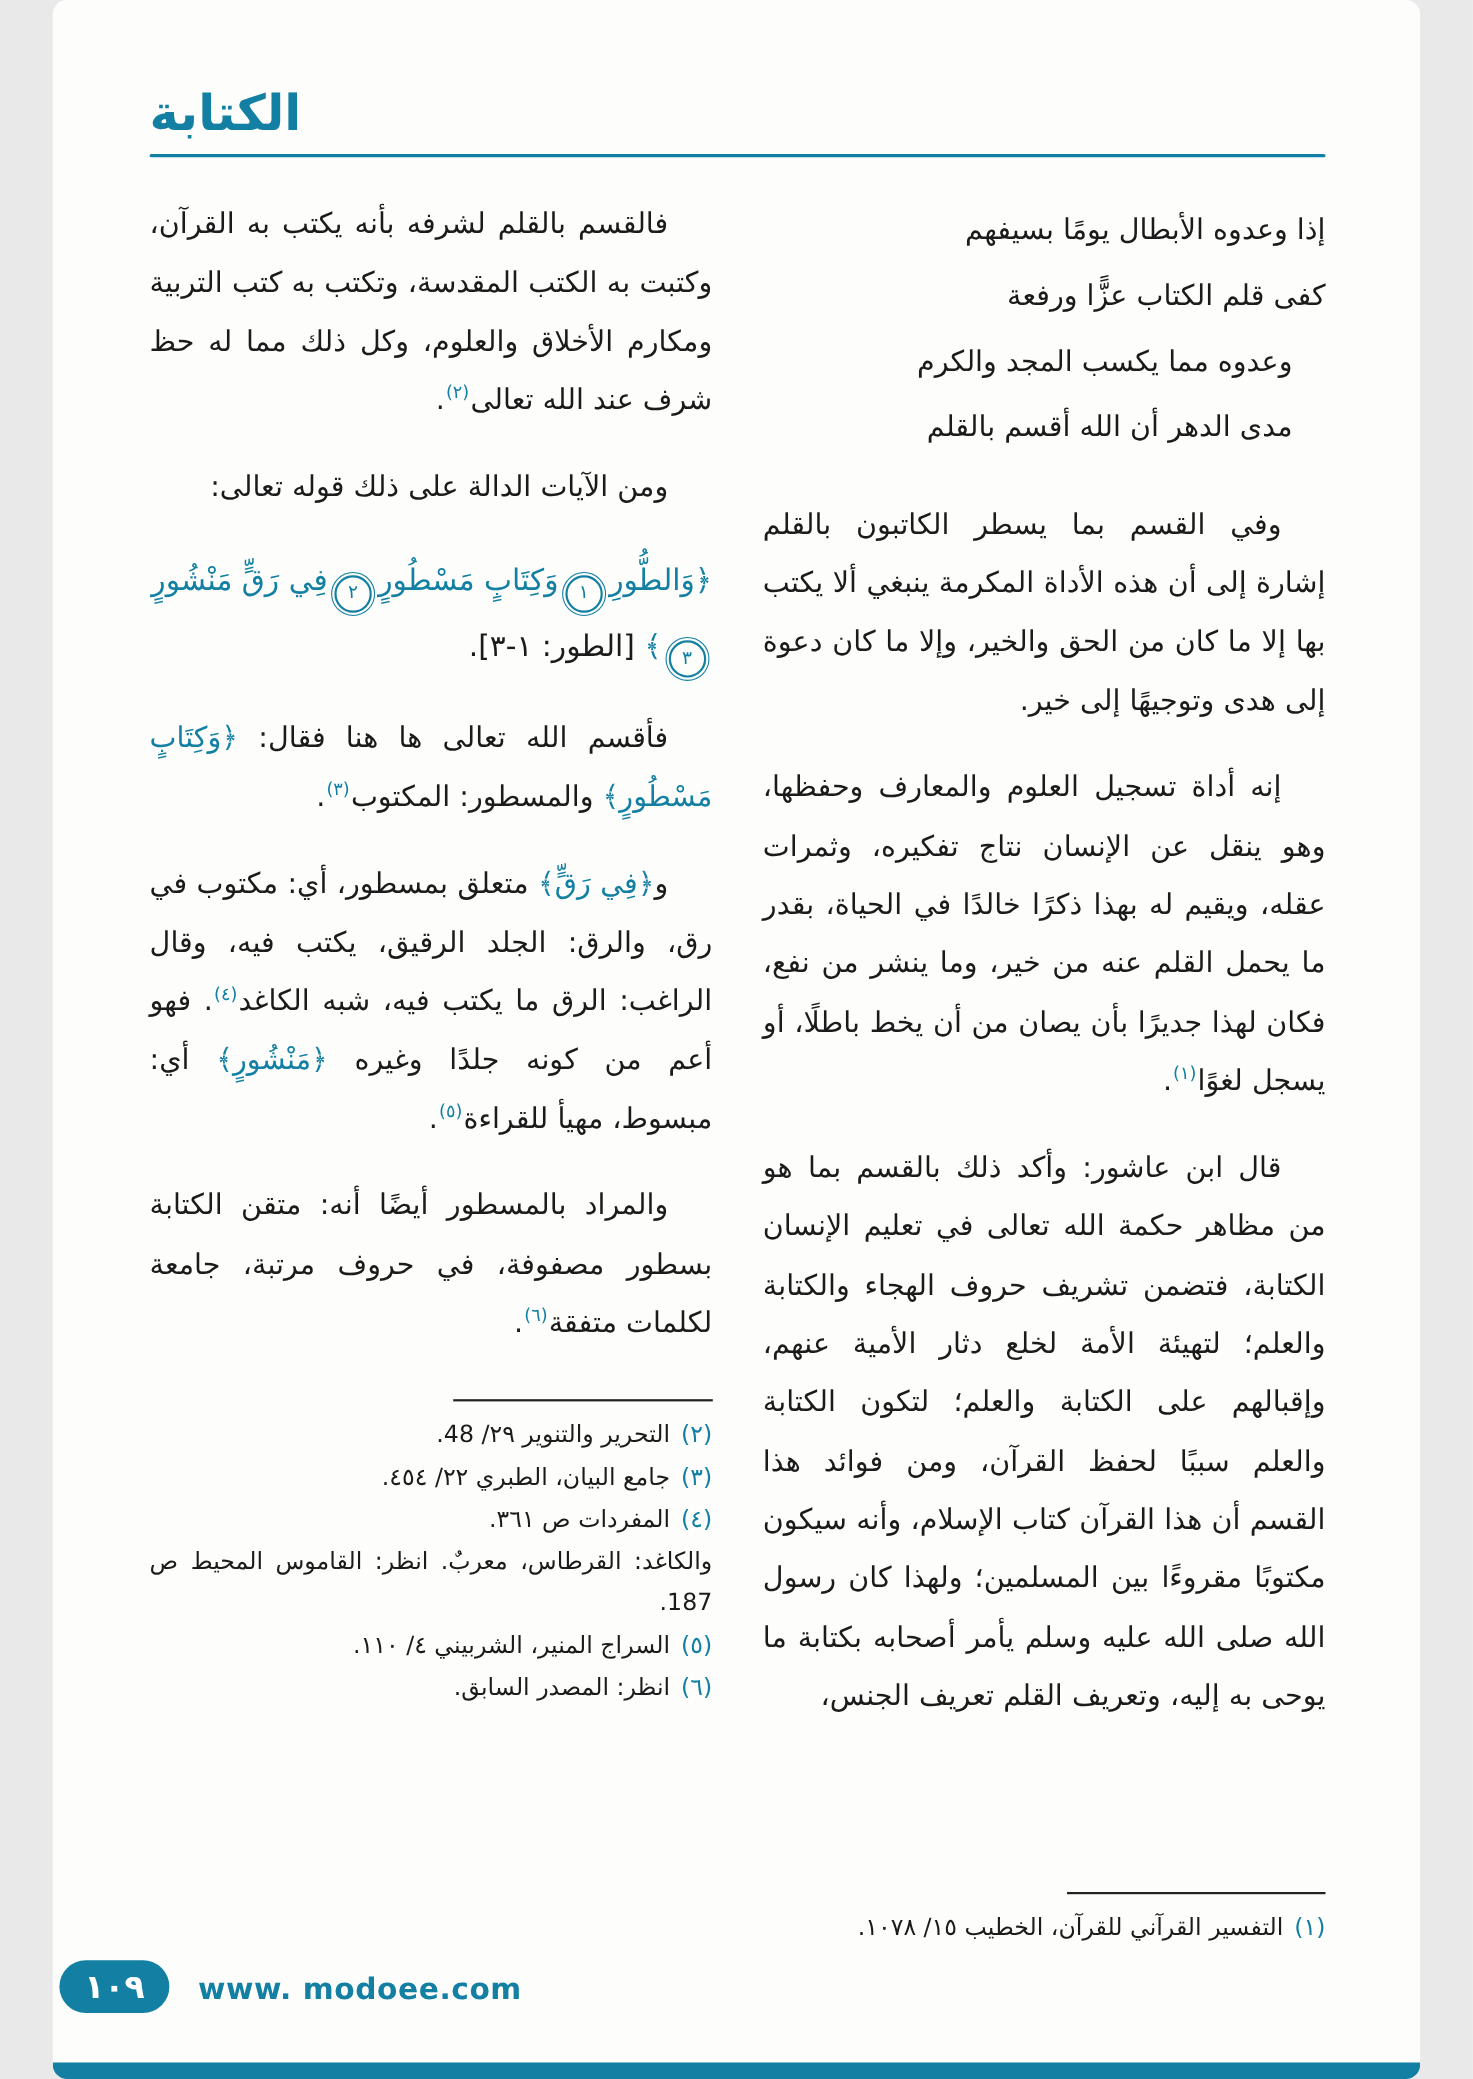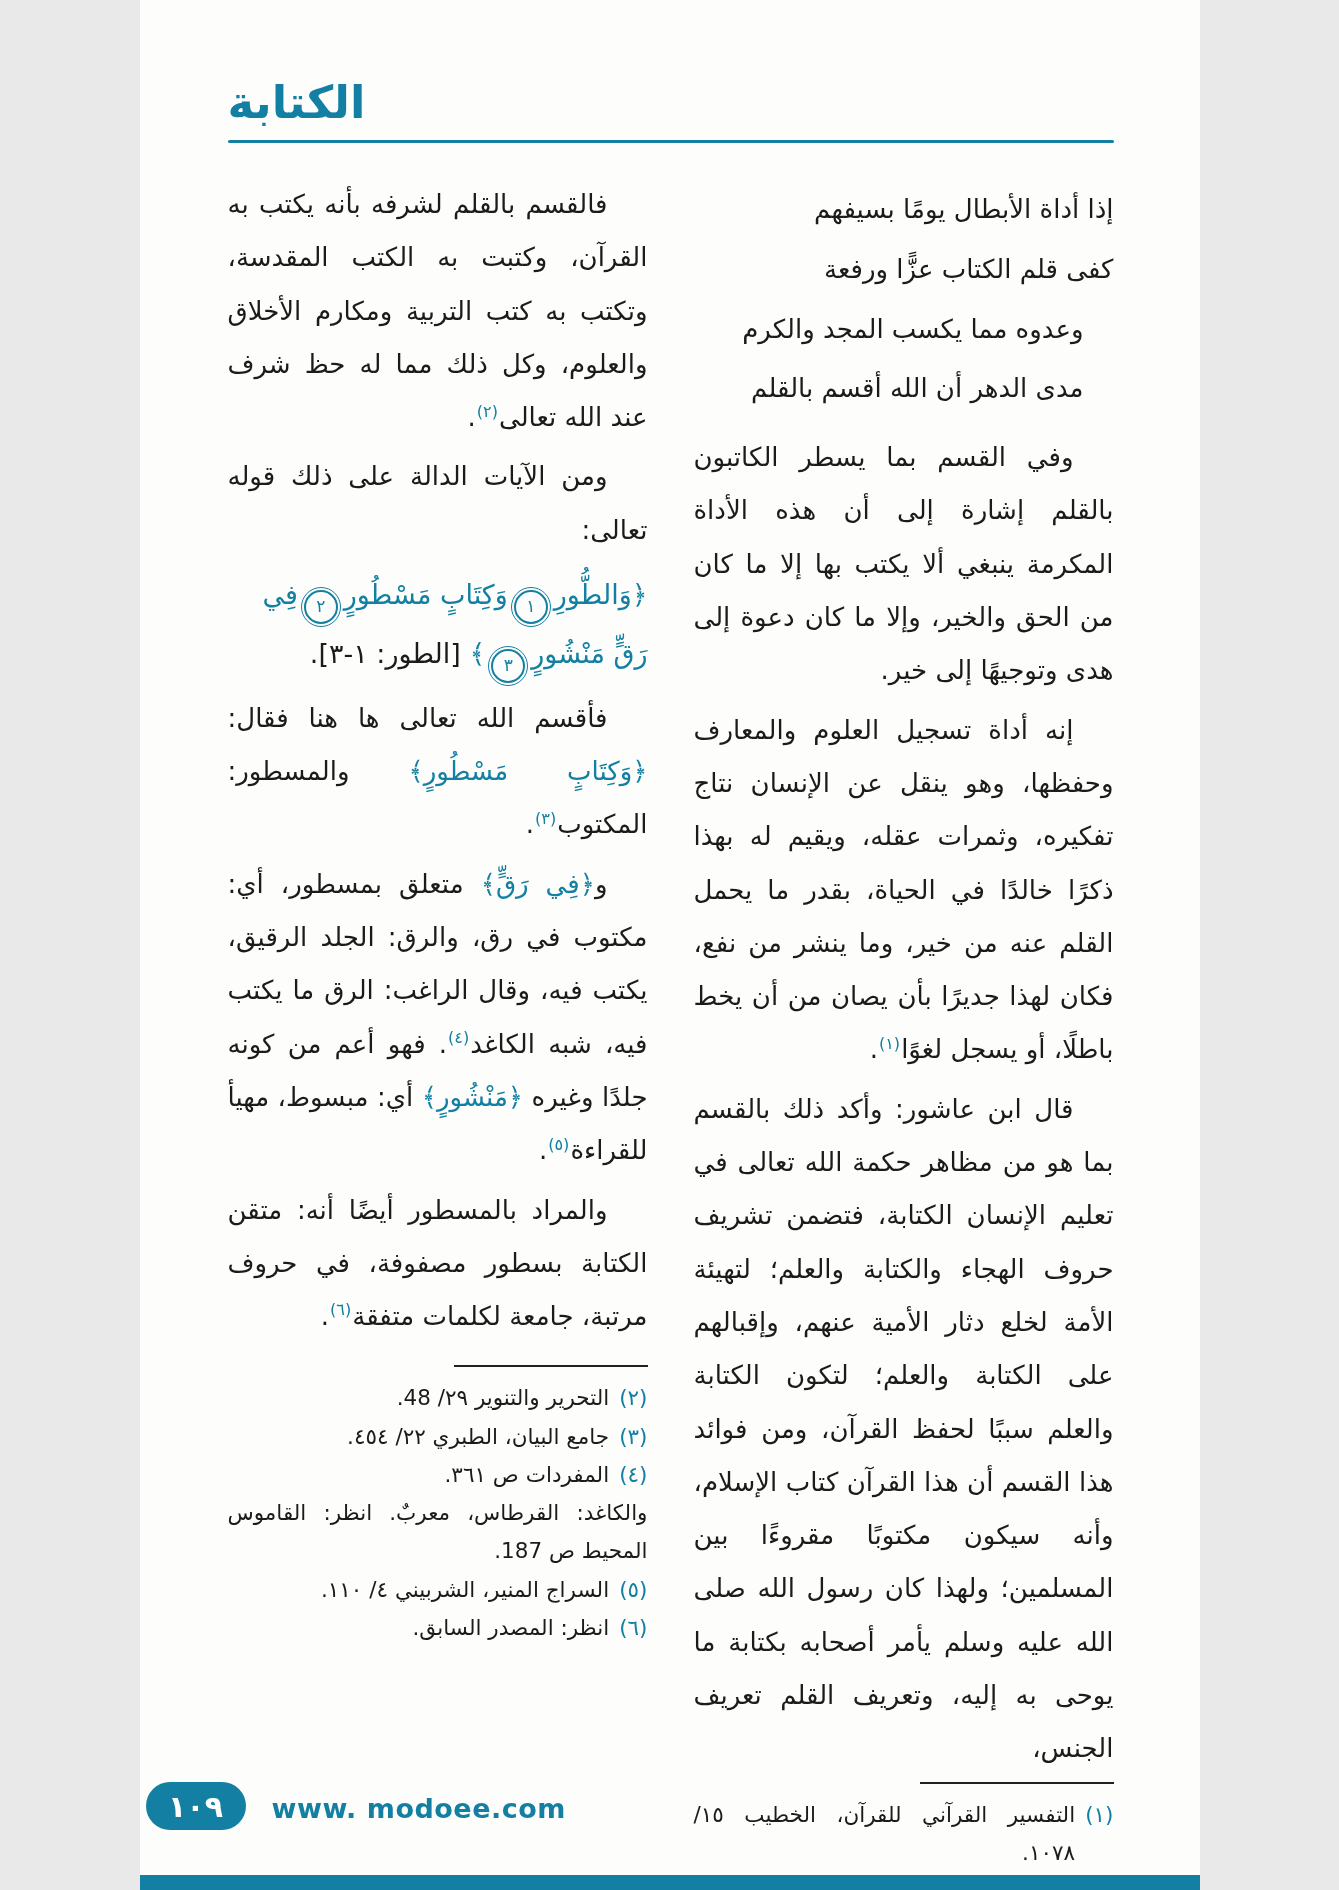--- a/index.html
+++ b/index.html
@@ -8,25 +8,26 @@
     --paper:#fdfdfb;
   }
   *{margin:0;padding:0;box-sizing:border-box;}
   body{
     background:#e9e9e9;
     font-family:"DejaVu Sans", sans-serif;
     color:var(--ink);
   }
   .page{
     position:relative;
-    width:1060px;
+    width:1243px;
     height:1890px;
     margin:0 auto;
     background:var(--paper);
     overflow:hidden;
+    border-radius:13px;
   }
   
   .page-header{
     position:absolute;
     top:76px; left:88px; right:86px;
   }
   .chapter-title{
     direction:rtl;
     text-align:left;
     color:var(--accent);
@@ -49,20 +50,21 @@
     direction:rtl;
     gap:46px;
   }
   .col{
     flex:1 1 0;
     display:flex;
     flex-direction:column;
     font-size:26px;
     line-height:2.05;
     text-align:justify;
+    gap:20px;
   }
   .para{
     text-indent:40px;
     margin-bottom:6px;
   }
   .poem{
     margin:2px 0 12px;
     line-height:2.3;
   }
   .poem-line{ text-align:right; text-indent:0; }
@@ -161,21 +163,21 @@
 
   <header class="page-header">
     <h1 class="chapter-title">الكتابة</h1>
     <div class="header-rule"></div>
   </header>
 
   <main class="columns">
 
     <section class="col">
       <div class="poem">
-        <div class="poem-line">إذا أداة الأبطال يومًا بسيفهم</div>
+        <div class="poem-line">إذا وعدوه الأبطال يومًا بسيفهم</div>
         <div class="poem-line">كفى قلم الكتاب عزًّا ورفعة</div>
         <div class="poem-line indent">وعدوه مما يكسب المجد والكرم</div>
         <div class="poem-line indent">مدى الدهر أن الله أقسم بالقلم</div>
       </div>
 
       <p class="para">وفي القسم بما يسطر الكاتبون بالقلم إشارة إلى أن هذه الأداة المكرمة ينبغي ألا يكتب بها إلا ما كان من الحق والخير، وإلا ما كان دعوة إلى هدى وتوجيهًا إلى خير.</p>
 
       <p class="para"><span>إنه أداة تسجيل العلوم والمعارف وحفظها، وهو ينقل عن الإنسان نتاج تفكيره، وثمرات عقله، ويقيم له بهذا ذكرًا خالدًا في الحياة، بقدر ما يحمل القلم عنه من خير، وما ينشر من نفع، فكان لهذا جديرًا بأن يصان من أن يخط باطلًا، أو يسجل لغوًا</span><sup class="fn-ref">(١)</sup><span>.</span></p>
 
       <p class="para">قال ابن عاشور: وأكد ذلك بالقسم بما هو من مظاهر حكمة الله تعالى في تعليم الإنسان الكتابة، فتضمن تشريف حروف الهجاء والكتابة والعلم؛ لتهيئة الأمة لخلع دثار الأمية عنهم، وإقبالهم على الكتابة والعلم؛ لتكون الكتابة والعلم سببًا لحفظ القرآن، ومن فوائد هذا القسم أن هذا القرآن كتاب الإسلام، وأنه سيكون مكتوبًا مقروءًا بين المسلمين؛ ولهذا كان رسول الله صلى الله عليه وسلم يأمر أصحابه بكتابة ما يوحى به إليه، وتعريف القلم تعريف الجنس،</p>

